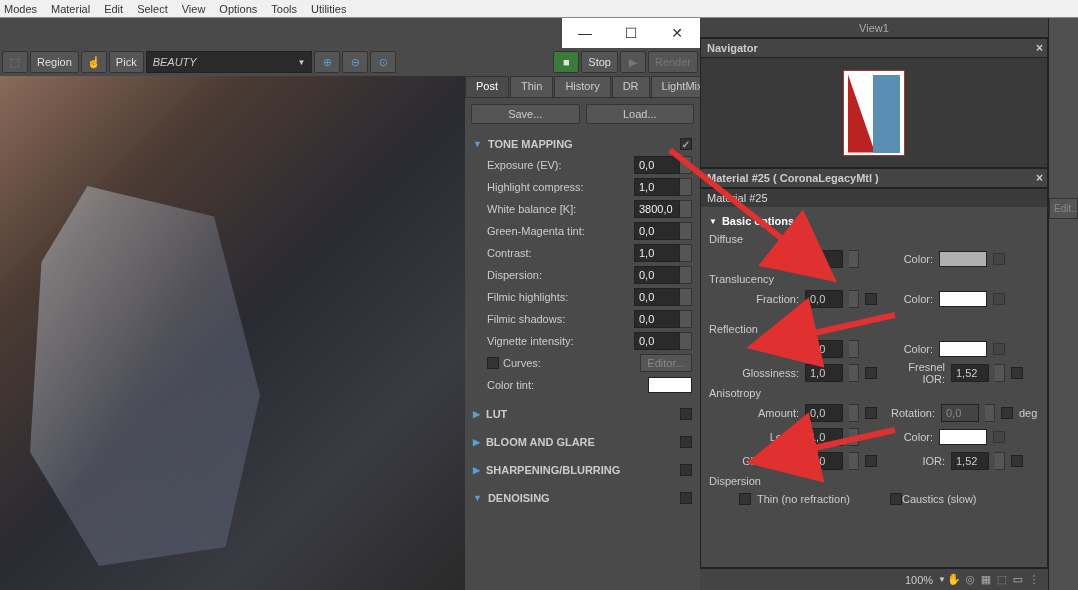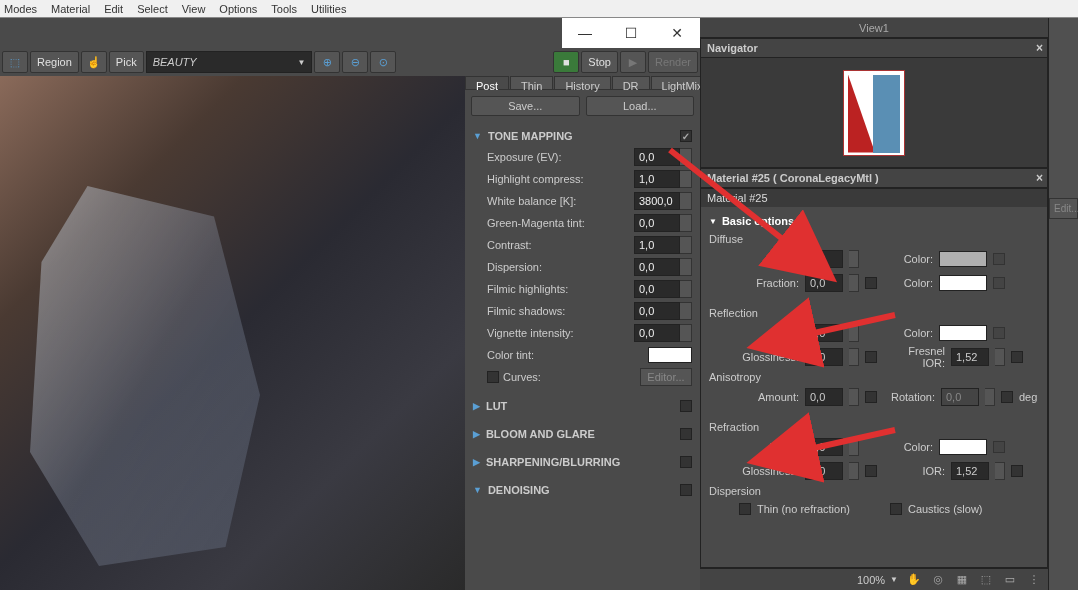--- a/index.html
+++ b/index.html
@@ -12,21 +12,21 @@
 .wc{width:46px;display:flex;align-items:center;justify-content:center;color:#333;font-size:14px}
 .toolbar{background:#4a4a4a;height:28px;display:flex;align-items:center;padding:2px;margin-top:30px;gap:2px}
 .tb-btn{background:#555;border:1px solid #333;height:22px;display:flex;align-items:center;padding:0 6px;border-radius:2px;color:#e0e0e0}
 .tb-btn.icon-only{width:26px;justify-content:center;padding:0}
 .tb-sel{background:#2a2a2a;border:1px solid #222;height:22px;flex:1;display:flex;align-items:center;padding:0 6px;font-style:italic;position:relative}
 .tb-sel::after{content:"▼";position:absolute;right:6px;font-size:8px;font-style:normal}
 .render-area{position:relative;height:514px;display:flex}
 .viewport{width:465px;height:514px;background:linear-gradient(135deg,#8a6a5a 0%,#4a3a32 25%,#2a2a32 50%,#3a3a42 75%,#2a2a2a 100%);position:relative;overflow:hidden}
 .crystal{position:absolute;left:30px;top:110px;width:230px;height:380px;background:linear-gradient(120deg,rgba(200,210,220,0.5),rgba(150,160,180,0.3),rgba(100,110,130,0.4));clip-path:polygon(25% 0,80% 8%,100% 55%,85% 95%,30% 100%,0 70%,5% 20%);filter:blur(0.5px)}
 .settings-panel{flex:1;background:#4a4a4a;overflow-y:auto}
-.tabs{display:flex;background:#4a4a4a;height:14px;border-bottom:1px solid #333}
+.tabs{display:flex;background:#4a4a4a;height:22px;border-bottom:1px solid #333}
 .tab{padding:3px 10px;background:#555;border:1px solid #333;border-bottom:none;margin-right:1px}
 .tab.active{background:#4a4a4a;color:#fff}
 .panel-buttons{display:flex;gap:6px;padding:6px}
 .panel-btn{flex:1;background:#555;border:1px solid #333;height:20px;display:flex;align-items:center;justify-content:center;border-radius:2px}
 .section{padding:4px 8px}
 .sec-header{display:flex;align-items:center;gap:6px;padding:4px 0;font-weight:bold;color:#fff}
 .sec-header .arrow{font-size:9px;color:#5a9fd4}
 .sec-check{width:12px;height:12px;background:#333;border:1px solid #222;margin-left:auto}
 .sec-check.on{background:#333;display:flex;align-items:center;justify-content:center}
 .sec-check.on::after{content:"✓";color:#aaa;font-size:10px}
@@ -54,21 +54,21 @@
 .mat-row{display:flex;align-items:center;padding:2px 0 2px 30px;height:24px;gap:6px}
 .mat-label{width:60px;text-align:right}
 .mat-input{width:38px;background:#2a2a2a;border:1px solid #222;height:18px;display:flex;align-items:center;padding:0 4px}
 .mat-input.dis{background:#444;color:#888}
 .mat-spin{width:10px;height:18px;background:#555;border:1px solid #333;border-left:none}
 .mat-chk{width:12px;height:12px;background:#333;border:1px solid #222}
 .mat-label2{width:68px;text-align:right}
 .mat-swatch{width:48px;height:16px;border:1px solid #222}
 .mat-sq{width:12px;height:12px;background:#444;border:1px solid #333}
 .checkrow{display:flex;align-items:flex-start;gap:6px;padding:4px 0 4px 30px}
-.statusbar{height:22px;background:#444;border-top:1px solid #222;display:flex;align-items:center;justify-content:flex-end;padding:0 6px;gap:8px}
+.statusbar{height:22px;background:#444;border-top:1px solid #222;display:flex;align-items:center;justify-content:flex-end;padding:0 6px;}
 .zoom{display:flex;align-items:center;gap:2px}
 .sb-icon{width:16px;height:16px;display:flex;align-items:center;justify-content:center;color:#aaa}
 .sidebar-strip{width:30px;background:#505050;border-left:1px solid #222}
 svg.arrow{position:absolute;overflow:visible;z-index:200;pointer-events:none}
 </style>
 </head>
 <body>
 
 <div class="menubar">
   <span>Modes</span>
@@ -164,27 +164,27 @@
               <span class="param-label">Filmic shadows:</span>
               <div class="param-input">0,0</div>
               <div class="spinner"></div>
             </div>
           <div class="param-row">
               <span class="param-label">Vignette intensity:</span>
               <div class="param-input">0,0</div>
               <div class="spinner"></div>
             </div>
           <div class="param-row">
-              <span class="param-label">Color tint:</span>
-              <div class="swatch" style="background:#fff"></div>
-            </div>
-          <div class="param-row">
               <div class="mat-chk" style="margin-right:4px"></div>
               <span class="param-label">Curves:</span>
               <div class="ed-btn" style="color:#888">Editor...</div>
+            </div>
+          <div class="param-row">
+              <span class="param-label">Color tint:</span>
+              <div class="swatch" style="background:#fff"></div>
             </div>
         </div>
         <div class="section">
             <div class="sec-header">
               <span class="arrow">▶</span>
               <span>LUT</span>
               <div class="sec-check"></div>
             </div>
           </div>
         <div class="section">
@@ -234,20 +234,21 @@
         <div class="mat-sec-title">Basic options</div>
         <div class="mat-group">Diffuse</div>
         <div class="mat-row">
           <span class="mat-label">Level:</span>
           <div class="mat-input">0,0</div>
             <div class="mat-spin"></div>
           <span class="mat-label2">Color:</span>
           <div class="mat-swatch" style="background:#b0b0b0"></div>
           <div class="mat-sq"></div>
         </div>
+        <div class="mat-group">Translucency</div>
         <div class="mat-row">
           <span class="mat-label">Fraction:</span>
           <div class="mat-input">0,0</div>
             <div class="mat-spin"></div>
           <div class="mat-chk"></div>
           <span class="mat-label2" style="width:50px">Color:</span>
           <div class="mat-swatch" style="background:#fff"></div>
           <div class="mat-sq"></div>
         </div>
 
@@ -276,21 +277,20 @@
           <div class="mat-input">0,0</div>
             <div class="mat-spin"></div>
           <div class="mat-chk"></div>
           <span class="mat-label2" style="width:52px">Rotation:</span>
           <div class="mat-input dis">0,0</div>
             <div class="mat-spin"></div>
           <div class="mat-chk"></div>
           <span>deg</span>
         </div>
 
-        <div class="mat-group" style="margin-top:10px">Refraction</div>
         <div class="mat-row">
           <span class="mat-label">Level:</span>
           <div class="mat-input">1,0</div>
             <div class="mat-spin"></div>
           <span class="mat-label2">Color:</span>
           <div class="mat-swatch" style="background:#fff"></div>
           <div class="mat-sq"></div>
         </div>
         <div class="mat-row">
           <span class="mat-label">Glossiness:</span>
@@ -301,21 +301,21 @@
           <div class="mat-input">1,52</div>
             <div class="mat-spin"></div>
           <div class="mat-chk"></div>
         </div>
         <div class="mat-group">Dispersion</div>
         <div class="checkrow" style="gap:40px">
           <div style="display:flex;align-items:center;gap:6px">
               <div class="mat-chk"></div>
               <span>Thin (no refraction)</span>
             </div>
-          <div style="display:flex;align-items:center;gap:6px">
+          <div style="display:flex;align-items:center;">
               <div class="mat-chk"></div>
               <span>Caustics (slow)</span>
             </div>
         </div>
       </div>
     </div>
     <div class="statusbar">
       <div class="zoom">
           <span>100%</span>
           <span style="font-size:8px;margin-left:3px">▼</span>

